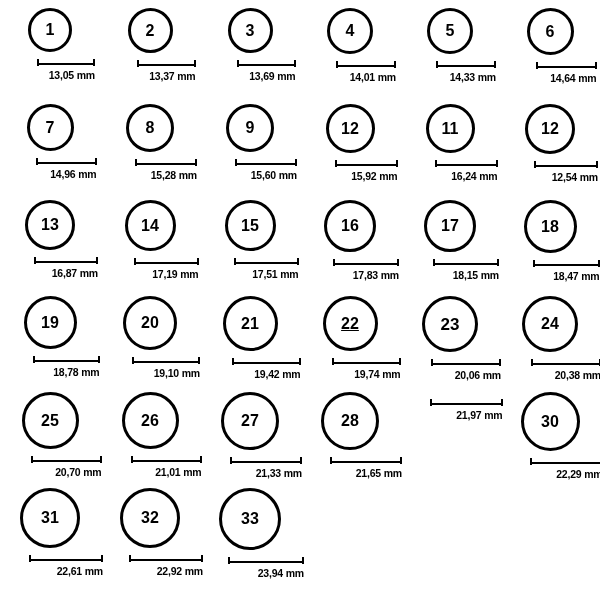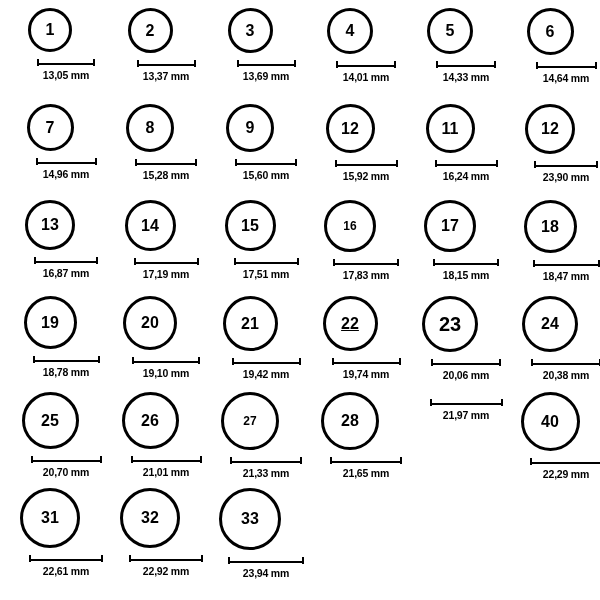--- a/index.html
+++ b/index.html
@@ -52,21 +52,21 @@
   .ring-label {
     font-weight: bold;
     color: #000000;
     line-height: 1;
   }
   .dim {
     position: relative;
     margin-top: 7px;
     display: flex;
     flex-direction: column;
-    align-items: center;
+    align-items: flex-end;
     margin-left: 32px;
   }
   .dim-line {
     position: relative;
     height: 7px;
     border-left: 2px solid #000000;
     border-right: 2px solid #000000;
     box-sizing: border-box;
   }
   .dim-line::before {
@@ -189,21 +189,21 @@
           <div class="dim-line" style="width: 63px;"></div>
           <div class="dim-text">16,24 mm</div>
         </div>
       </div>
       <div class="cell">
         <div class="ring" style="width: 50px; height: 50px;">
           <span class="ring-label" style="font-size: 16px; text-align: center;">12</span>
         </div>
         <div class="dim">
           <div class="dim-line" style="width: 64px;"></div>
-          <div class="dim-text">23,90 mm</div>
+          <div class="dim-text">12,54 mm</div>
         </div>
       </div>
       <div class="cell">
         <div class="ring" style="width: 50px; height: 50px;">
           <span class="ring-label" style="font-size: 16px;">13</span>
         </div>
         <div class="dim">
           <div class="dim-line" style="width: 64px;"></div>
           <div class="dim-text">16,87 mm</div>
         </div>
@@ -221,21 +221,21 @@
         <div class="ring" style="width: 51px; height: 51px;">
           <span class="ring-label" style="font-size: 16px;">15</span>
         </div>
         <div class="dim">
           <div class="dim-line" style="width: 65px;"></div>
           <div class="dim-text">17,51 mm</div>
         </div>
       </div>
       <div class="cell">
         <div class="ring" style="width: 52px; height: 52px;">
-          <span class="ring-label" style="font-size: 12px;">16</span>
+          <span class="ring-label" style="font-size: 16px;">16</span>
         </div>
         <div class="dim">
           <div class="dim-line" style="width: 66px;"></div>
           <div class="dim-text">17,83 mm</div>
         </div>
       </div>
       <div class="cell">
         <div class="ring" style="width: 52px; height: 52px;">
           <span class="ring-label" style="font-size: 16px;">17</span>
         </div>
@@ -284,21 +284,21 @@
         <div class="ring" style="width: 55px; height: 55px;">
           <span class="ring-label" style="font-size: 16px; text-decoration: underline;">22</span>
         </div>
         <div class="dim">
           <div class="dim-line" style="width: 69px;"></div>
           <div class="dim-text">19,74 mm</div>
         </div>
       </div>
       <div class="cell">
         <div class="ring" style="width: 56px; height: 56px;">
-          <span class="ring-label" style="font-size: 20px;">23</span>
+          <span class="ring-label" style="font-size: 17px;">23</span>
         </div>
         <div class="dim">
           <div class="dim-line" style="width: 70px;"></div>
           <div class="dim-text">20,06 mm</div>
         </div>
       </div>
       <div class="cell">
         <div class="ring" style="width: 56px; height: 56px;">
           <span class="ring-label" style="font-size: 16px;">24</span>
         </div>
@@ -320,21 +320,21 @@
         <div class="ring" style="width: 57px; height: 57px;">
           <span class="ring-label" style="font-size: 16px;">26</span>
         </div>
         <div class="dim">
           <div class="dim-line" style="width: 71px;"></div>
           <div class="dim-text">21,01 mm</div>
         </div>
       </div>
       <div class="cell">
         <div class="ring" style="width: 58px; height: 58px;">
-          <span class="ring-label" style="font-size: 12px;">27</span>
+          <span class="ring-label" style="font-size: 16px;">27</span>
         </div>
         <div class="dim">
           <div class="dim-line" style="width: 72px;"></div>
           <div class="dim-text">21,33 mm</div>
         </div>
       </div>
       <div class="cell">
         <div class="ring" style="width: 58px; height: 58px;">
           <span class="ring-label" style="font-size: 16px;">28</span>
         </div>
@@ -344,21 +344,21 @@
         </div>
       </div>
       <div class="cell">
         <div class="dim">
           <div class="dim-line" style="width: 73px;"></div>
           <div class="dim-text">21,97 mm</div>
         </div>
       </div>
       <div class="cell">
         <div class="ring" style="width: 59px; height: 59px;">
-          <span class="ring-label" style="font-size: 16px;">40</span>
+          <span class="ring-label" style="font-size: 16px;">30</span>
         </div>
         <div class="dim">
           <div class="dim-line" style="width: 73px;"></div>
           <div class="dim-text">22,29 mm</div>
         </div>
       </div>
       <div class="cell">
         <div class="ring" style="width: 60px; height: 60px;">
           <span class="ring-label" style="font-size: 16px;">31</span>
         </div>

